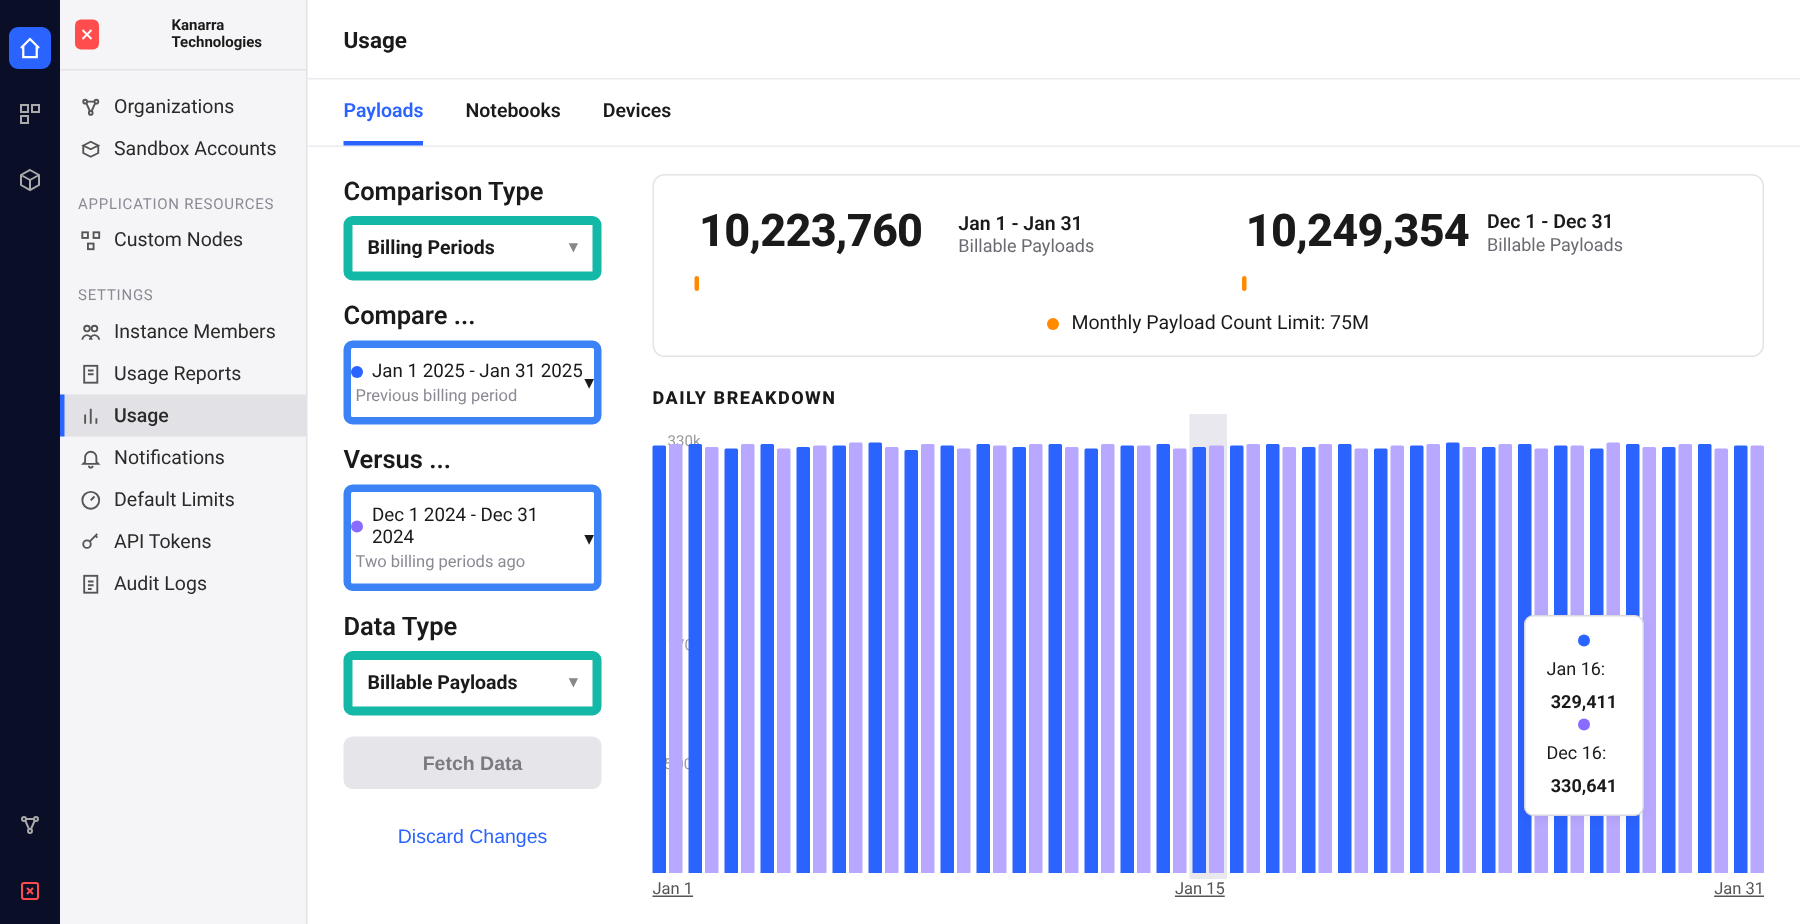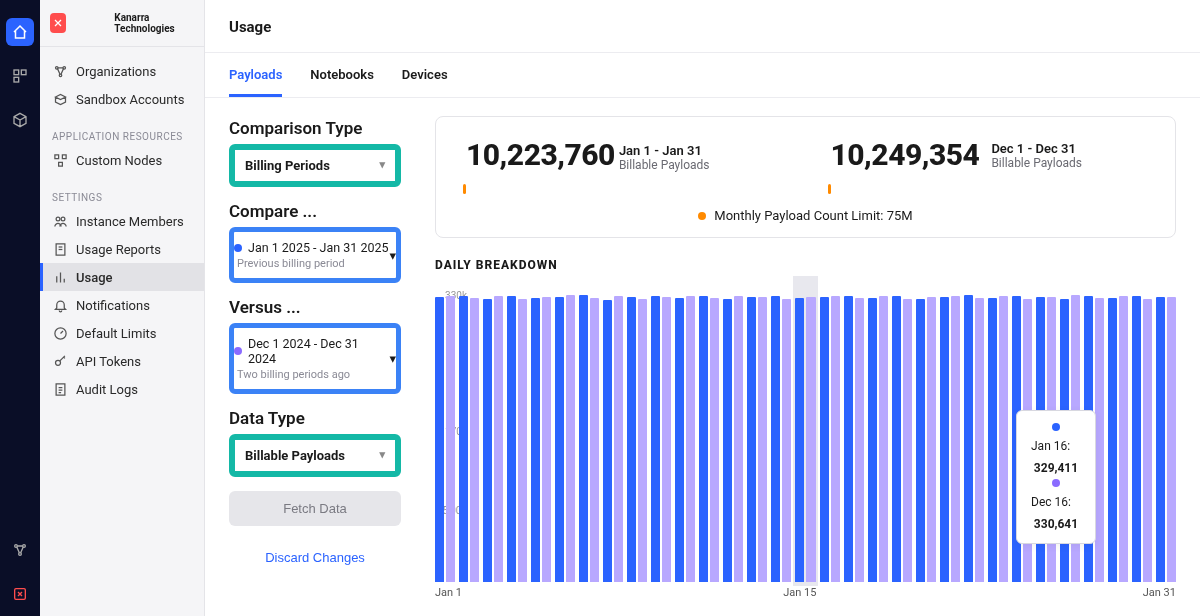--- a/index.html
+++ b/index.html
@@ -37,21 +37,21 @@
 .filters { width: 220px; padding: 20px 24px; display: flex; flex-direction: column; gap: 14px; }
 .label { font-size: 17px; font-weight: 600; margin-bottom: 6px; }
 .select { border: 6px solid #14b8a6; border-radius: 6px; padding: 8px 10px; font-size: 13px; display: flex; align-items: flex-start; justify-content: space-between; background: #fff; cursor: pointer; font-weight: bold; }
 .select .chev { color: #888; font-size: 11px; }
 .period-box { border: 5px solid #3b82f6; border-radius: 6px; padding: 8px 0; display: flex; justify-content: space-between; align-items: center; background: #fff; }
 .period-text { font-size: 12.5px; display: flex; align-items: center; gap: 6px; }
 .period-sub { font-size: 11px; color: #8a8a95; margin-top: 2px; margin-left: 3px; }
 .dot { width: 8px; height: 8px; border-radius: 50%; display: inline-block; }
 .dot.blue { background: #2b63ff; }
 .dot.purple { background: #8a6bff; }
-.btn { border: none; border-radius: 6px; padding: 10px; font-size: 13px; font-weight: 400; cursor: pointer; text-align: center; }
+.btn { border: none; border-radius: 6px; padding: 10px; font-size: 13px; font-weight: 700; cursor: pointer; text-align: center; }
 .btn.primary { background: #e6e6ea; color: #7a7a82; }
 .btn.link { background: none; color: #2b63ff; font-weight: 500; }
 
 
 .viz { flex: 1; padding: 18px 24px 10px 10px; overflow: hidden; display: flex; flex-direction: column; }
 .summary-card { border: 1px solid #e4e4e8; border-radius: 8px; padding: 20px 30px 14px; display: flex; flex-direction: column; gap: 12px; }
 .summary-row { display: flex; gap: 50px; }
 .metric { flex: 1; display: flex; gap: 12px; align-items: flex-start; }
 .metric-num { font-size: 30px; font-weight: 800; letter-spacing: -0.5px; }
 .metric-meta { display: flex; flex-direction: column; padding-top: 4px; }
@@ -68,21 +68,21 @@
 .chart { position: absolute; inset: 0; }
 .yaxis { position: absolute; left: 0; top: 0; bottom: 24px; width: 34px; font-size: 10px; color: #999; }
 .yaxis div { position: absolute; right: 2px; transform: translateY(-50%); }
 .bars { position: absolute; left: 0; right: 0; top: 0; bottom: 24px; display: flex; align-items: flex-end; gap: 4px; }
 .day { flex: 1; display: flex; gap: 2px; align-items: flex-end; height: 100%; position: relative; }
 .day .b { width: 50%; border-radius: 1px 1px 0 0; }
 .day .b.blue { background: #2b63ff; }
 .day .b.purple { background: #b8a8ff; }
 .day.highlight::before { content: ""; position: absolute; inset: -4px -2px; background: #e8e8ee; z-index: -1; }
 .xaxis { position: absolute; left: 0; right: 0; bottom: 0; height: 20px; font-size: 11px; color: #555; }
-.xaxis span { position: absolute; }
+.xaxis span { position: absolute; text-decoration: underline; }
 .tooltip { position: absolute; background: #fff; border: 1px solid #d8d8e0; border-radius: 6px; padding: 10px 14px; font-size: 12px; box-shadow: 0 2px 8px rgba(0,0,0,0.06); right: 80px; top: 130px; }
 .tooltip-row { display: flex; align-items: center; gap: 8px; padding: 2px 0; flex-direction: column; }
 .tooltip-row .lbl { min-width: 50px; }
 .tooltip-row .val { font-weight: 700; }
 </style>
 </head>
 <body>
 
 <div class="app">
 
@@ -293,21 +293,21 @@
           </div>
         </div>
         <button class="btn primary">Fetch Data</button>
         <button class="btn link">Discard Changes</button>
       </div>
 
       <div class="viz">
         <div class="summary-card">
           <div class="summary-row">
             <div class="metric" style="flex-direction:column">
-              <div style="display:flex;gap:4px;align-items:flex-end">
+              <div style="display:flex;gap:24px;align-items:center">
                 <div class="metric-num">10,223,760</div>
                 <div class="metric-meta">
                   <div class="metric-range">Jan 1 - Jan 31</div>
                   <div class="metric-label">Billable Payloads</div>
                 </div>
               </div>
               <div class="bar">
                 <div class="bar-fill" style="width:14%;background:#2b63ff"></div>
                 <div class="bar-tick"></div>
               </div>

